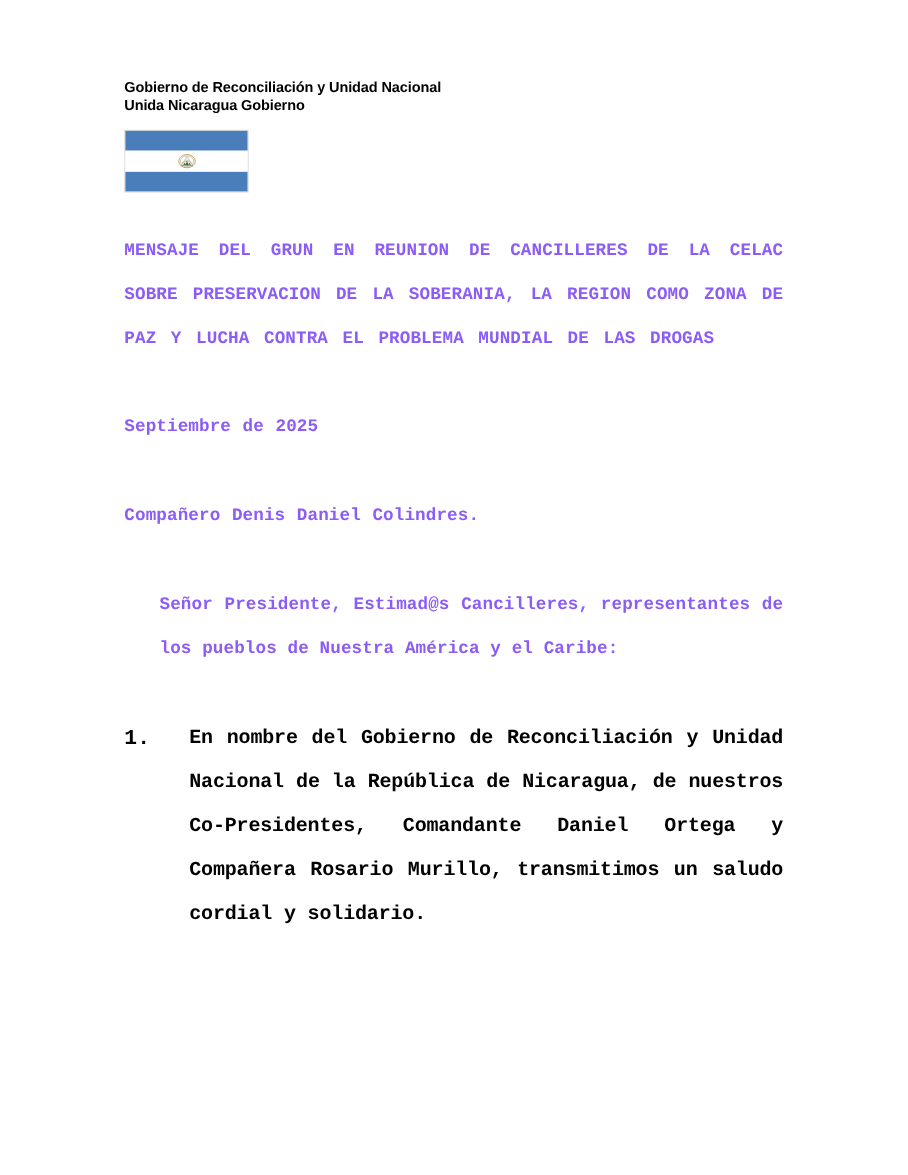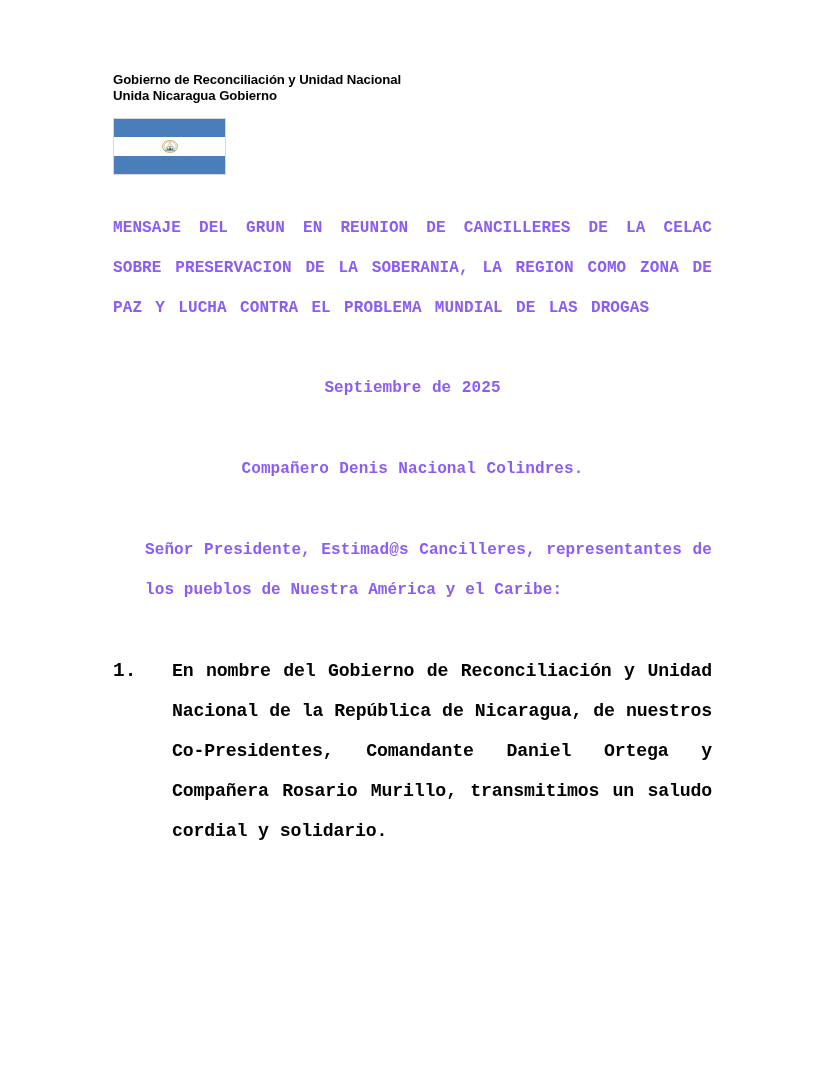--- a/index.html
+++ b/index.html
@@ -88,21 +88,21 @@
 
   .block.title {
     font-weight: 700;
     text-align: justify;
     text-align-last: left;
     word-spacing: 0.22em;
   }
 
   .block.plain {
     font-weight: 700;
-    text-align: center;
+    text-align: left;
     word-spacing: 0.05em;
   }
 
   .block.just {
     font-weight: 700;
     text-align: justify;
     text-align-last: left;
     margin-left: 32px;
   }
 
@@ -170,21 +170,21 @@
   <div class="doc">
 
     <div class="block title">MENSAJE DEL GRUN EN REUNION DE CANCILLERES DE LA CELAC SOBRE PRESERVACION DE LA SOBERANIA, LA REGION COMO ZONA DE PAZ Y LUCHA CONTRA EL PROBLEMA MUNDIAL DE LAS DROGAS</div>
 
     <div class="spacer-40"></div>
 
     <div class="block plain">Septiembre de 2025</div>
 
     <div class="spacer-41"></div>
 
-    <div class="block plain">Compañero Denis Nacional Colindres.</div>
+    <div class="block plain">Compañero Denis Daniel Colindres.</div>
 
     <div class="spacer-41"></div>
 
     <div class="block just">Señor Presidente, Estimad@s Cancilleres, representantes de los pueblos de Nuestra América y el Caribe:</div>
 
     <div class="spacer-41"></div>
 
     <div class="numbered">
       <span class="marker">1.</span>
       <span class="body">En nombre del Gobierno de Reconciliación y Unidad Nacional de la República de Nicaragua, de nuestros Co-Presidentes, Comandante Daniel Ortega y Compañera Rosario Murillo, transmitimos un saludo cordial y solidario.</span>

